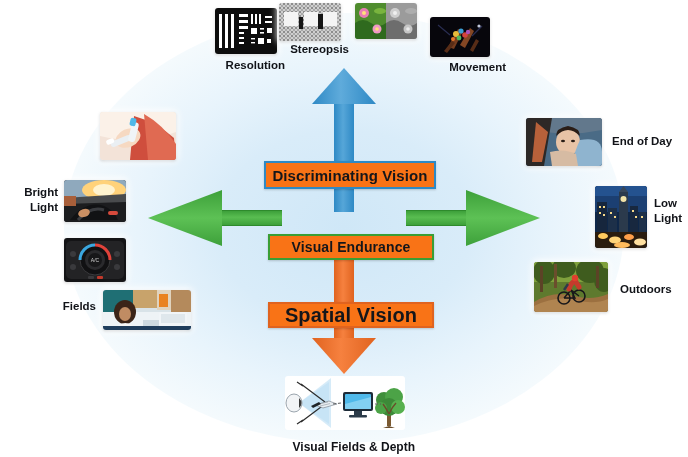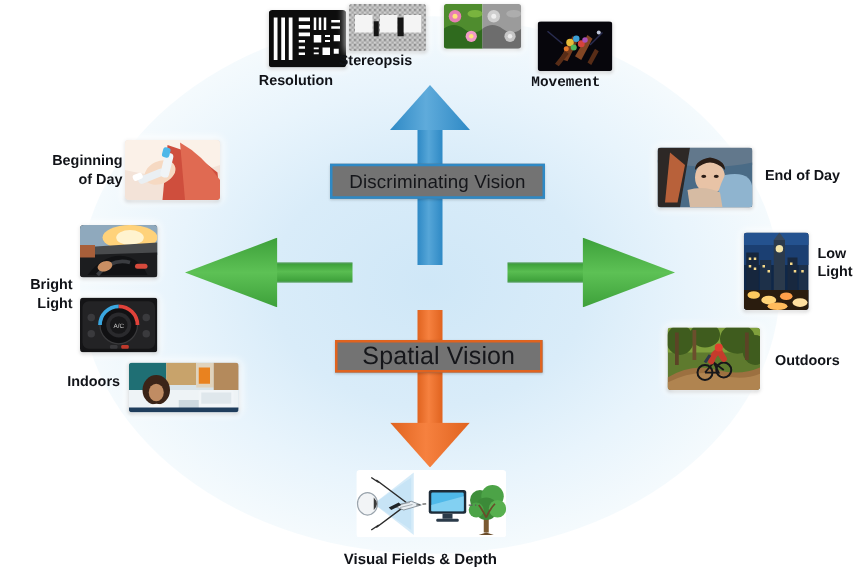--- a/index.html
+++ b/index.html
@@ -82,29 +82,30 @@
   }
   .arrow-right-head {
     left: 466px; top: 190px; width: 74px; height: 56px;
     background: linear-gradient(to bottom, #3da03a 0%, #5dc155 50%, #3da03a 100%);
     clip-path: polygon(100% 50%, 0% 0%, 0% 100%);
   }
 
   
   .axis-box {
     position: absolute;
-    background: #737373;
+    background: #f97316;
     display: flex;
     align-items: center;
     justify-content: center;
-    font-weight: normal;
+    font-weight: bold;
     color: #15161a;
     letter-spacing: .1px;
     box-sizing: border-box;
     box-shadow: 0 1px 2px rgba(0,0,0,.18);
+    margin-top: 30px;
   }
   .box-discriminating {
     left: 264px; top: 131px; width: 172px; height: 28px;
     border: 2px solid #2e89c5;
     font-size: 15px;
   }
   .box-endurance {
     left: 268px; top: 204px; width: 166px; height: 26px;
     border: 2px solid #3a9e35;
     font-size: 14px;
@@ -129,21 +130,21 @@
   .cap {
     position: absolute;
     font-size: 11.5px;
     color: #111318;
     font-weight: bold;
     line-height: 1.28;
     white-space: pre-line;
   }
   .cap.right { text-align: right; }
   .cap.left  { text-align: left; }
-  .cap.center{ text-align: left; }
+  .cap.center{ text-align: right; }
 </style>
 </head>
 <body>
 
 <div id="canvas">
 
   <div class="glow"></div>
 
   <div class="arrow arrow-up-shaft"></div>
   <div class="arrow arrow-up-head"></div>
@@ -151,20 +152,21 @@
   <div class="arrow arrow-dn-shaft"></div>
   <div class="arrow arrow-dn-head"></div>
 
   <div class="arrow arrow-left-shaft"></div>
   <div class="arrow arrow-left-head"></div>
   <div class="arrow arrow-right-shaft"></div>
   <div class="arrow arrow-right-head"></div>
 
   <div class="axis-box box-discriminating">Discriminating Vision</div>
 
+  <div class="axis-box box-endurance">Visual Endurance</div>
 
   <div class="axis-box box-spatial">Spatial Vision</div>
 
   <div class="thumb" style="left:215px; top:8px; width:62px; height:46px;">
     <svg viewBox="0 0 62 46" preserveAspectRatio="none">
       <rect width="62" height="46" fill="#0d0d0d"></rect>
       <g fill="#ffffff">
         <rect x="4" y="6" width="3" height="34"></rect>
         <rect x="10" y="6" width="3" height="34"></rect>
         <rect x="16" y="6" width="3" height="34"></rect>
@@ -243,54 +245,52 @@
         <circle cx="38" cy="15" r="2.2" fill="#b455c4"></circle>
         <circle cx="23" cy="22" r="2" fill="#f07c2b"></circle>
         <path d="M14 34 L22 24 L25 26 L17 36 Z" fill="#5c2f18"></path>
         <path d="M40 33 L46 22 L49 24 L43 35 Z" fill="#5c2f18"></path>
         <path d="M8 8 L20 18" stroke="#2b2f55" stroke-width="1.2"></path>
         <path d="M52 9 L42 19" stroke="#2b2f55" stroke-width="1.2"></path>
         <circle cx="49" cy="9" r="1.6" fill="#cbd3e8"></circle>
       </g>
     </svg>
   </div>
-  <div class="cap center" style="left:425px; top:60px; width:70px;font-family:Liberation Mono, monospace;">Movement</div>
+  <div class="cap center" style="left:436px; top:60px; width:70px;">Movement</div>
 
   <div class="thumb" style="left:100px; top:112px; width:76px; height:48px;">
     <svg viewBox="0 0 76 48" preserveAspectRatio="none">
       <rect width="76" height="48" fill="#f3e3d8"></rect>
       <path d="M0 0 L76 0 L76 20 Q40 34 0 24 Z" fill="#fbf1e8"></path>
       <path d="M34 4 Q56 10 74 26 L76 48 L30 48 Z" fill="#cf4e3d"></path>
       <path d="M44 2 Q62 12 76 32 L76 48 L48 48 Z" fill="#e06a52"></path>
       <ellipse cx="28" cy="26" rx="13" ry="9" fill="#f6d9c2" transform="rotate(-25 28 26)"></ellipse>
       <rect x="10" y="26" width="22" height="6" rx="3" fill="#eaeff3" transform="rotate(-22 21 29)"></rect>
       <rect x="6" y="27" width="8" height="5" rx="2" fill="#ffffff" transform="rotate(-22 10 29)"></rect>
       <rect x="30" y="10" width="7" height="20" rx="3" fill="#f0f4f7" transform="rotate(14 33 20)"></rect>
       <rect x="30" y="6" width="6" height="8" rx="2" fill="#4fb8e8" transform="rotate(14 33 10)"></rect>
     </svg>
   </div>
-  <div class="cap right" style="left:24px; top:122px; width:74px;">Beginning
-of Day</div>
 
   <div class="thumb" style="left:64px; top:180px; width:62px; height:42px;">
     <svg viewBox="0 0 62 42" preserveAspectRatio="none">
       <rect width="62" height="42" fill="#2a2a2c"></rect>
       <path d="M0 0 L62 0 L62 24 L0 24 Z" fill="#8fa9bd"></path>
       <ellipse cx="40" cy="10" rx="22" ry="10" fill="#ffd27a"></ellipse>
       <ellipse cx="40" cy="10" rx="11" ry="6" fill="#fff3cf"></ellipse>
       <path d="M0 18 L62 14 L62 24 L0 26 Z" fill="#494b4d"></path>
       <path d="M0 24 L62 22 L62 42 L0 42 Z" fill="#1c1d1f"></path>
       <path d="M6 40 Q22 20 40 26 Q50 30 54 40 Z" fill="#111214"></path>
       <path d="M14 40 Q26 26 40 30" stroke="#3a3c40" stroke-width="3" fill="none"></path>
       <ellipse cx="20" cy="33" rx="6" ry="4" fill="#c98f63" transform="rotate(-18 20 33)"></ellipse>
       <rect x="44" y="31" width="10" height="4" rx="2" fill="#d64a3c"></rect>
       <rect x="0" y="16" width="12" height="10" fill="#a85f3a"></rect>
     </svg>
   </div>
-  <div class="cap right" style="left:10px; top:185px; width:48px;margin-top:36px;">Bright
+  <div class="cap right" style="left:10px; top:185px; width:48px;">Bright
 Light</div>
 
   <div class="thumb" style="left:64px; top:238px; width:62px; height:44px;">
     <svg viewBox="0 0 62 44" preserveAspectRatio="none">
       <rect width="62" height="44" fill="#141416"></rect>
       <rect x="2" y="3" width="58" height="38" rx="5" fill="#232325"></rect>
       <circle cx="31" cy="22" r="15" fill="#111113" stroke="#3a3a3c" stroke-width="1"></circle>
       <path d="M31 7 A15 15 0 0 0 16 22" stroke="#3aa7e0" stroke-width="3" fill="none"></path>
       <path d="M31 7 A15 15 0 0 1 46 22" stroke="#e0423a" stroke-width="3" fill="none"></path>
       <circle cx="31" cy="22" r="10" fill="#2a2a2d"></circle>
@@ -316,21 +316,21 @@
       <rect x="0" y="22" width="88" height="18" fill="#eef3f6"></rect>
       <ellipse cx="22" cy="22" rx="11" ry="12" fill="#3b2418"></ellipse>
       <ellipse cx="22" cy="24" rx="6" ry="7" fill="#c08c63"></ellipse>
       <path d="M11 40 Q22 26 34 40 Z" fill="#f7f7f7"></path>
       <rect x="56" y="22" width="28" height="14" rx="2" fill="#f1f5f8"></rect>
       <rect x="58" y="24" width="24" height="9" fill="#dfe7ec"></rect>
       <rect x="40" y="30" width="16" height="8" fill="#cdd9e0"></rect>
       <rect x="0" y="36" width="88" height="4" fill="#1f3d5c"></rect>
     </svg>
   </div>
-  <div class="cap right" style="left:36px; top:299px; width:60px;">Indoors</div>
+  <div class="cap right" style="left:36px; top:299px; width:60px;">Fields</div>
 
   <div class="thumb" style="left:526px; top:118px; width:76px; height:48px;">
     <svg viewBox="0 0 76 48" preserveAspectRatio="none">
       <rect width="76" height="48" fill="#33485e"></rect>
       <path d="M0 0 L76 0 L76 14 Q38 22 0 12 Z" fill="#62788c"></path>
       <path d="M0 10 Q38 20 76 12 L76 48 L0 48 Z" fill="#4a6b86"></path>
       <path d="M0 0 L26 0 L18 48 L0 48 Z" fill="#2d2826"></path>
       <path d="M10 4 L22 14 L16 44 L6 44 Z" fill="#b8613a"></path>
       <ellipse cx="42" cy="24" rx="12" ry="13" fill="#e8c3a6"></ellipse>
       <path d="M30 18 Q42 6 54 18 Q54 10 42 8 Q30 10 30 18 Z" fill="#2a1d16"></path>

